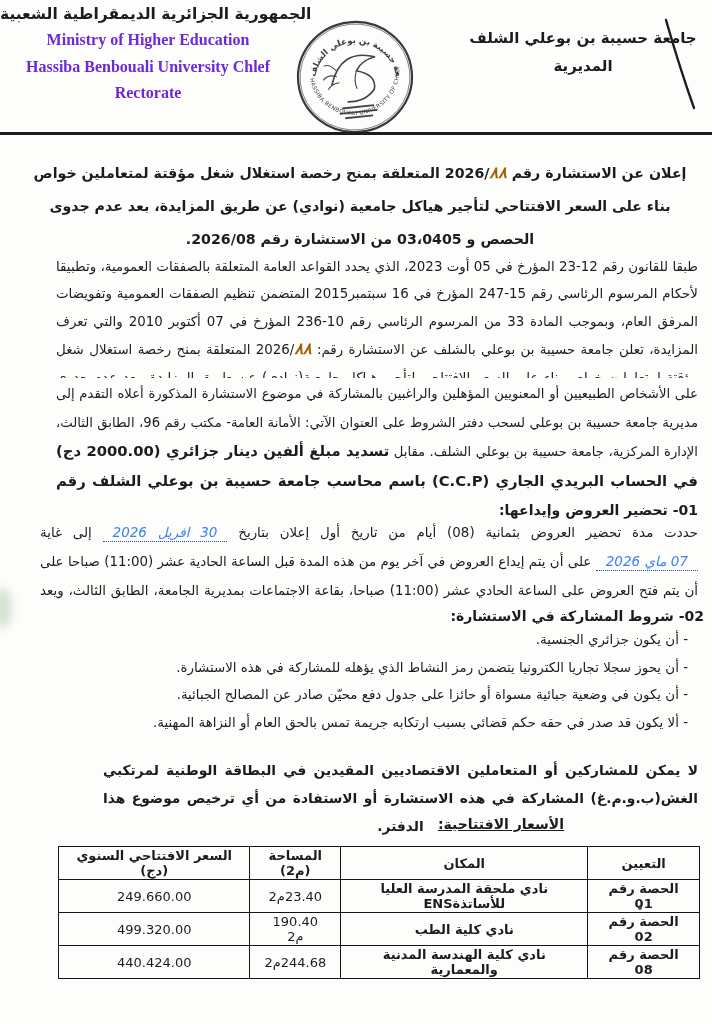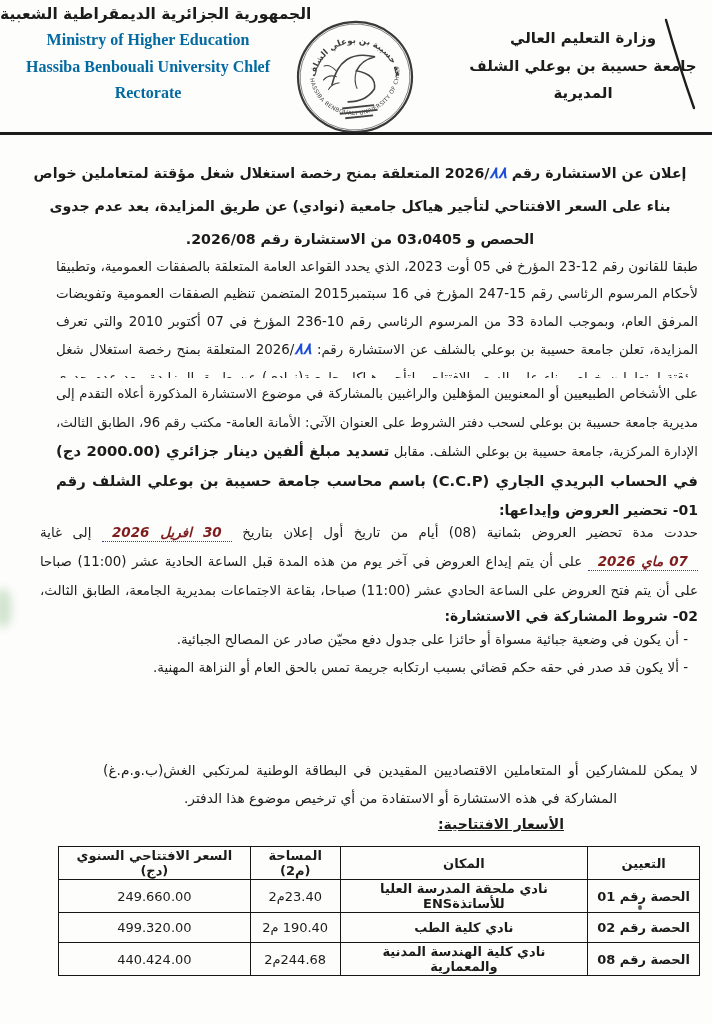--- a/index.html
+++ b/index.html
@@ -4,49 +4,49 @@
 <style>
   html,body{margin:0;padding:0;}
   body{width:712px;height:1024px;position:relative;background:#fdfdfc;overflow:hidden;
        font-family:"DejaVu Sans",sans-serif;color:#1c1c1c;}
   .abs{position:absolute;}
   .ar{direction:rtl;unicode-bidi:embed;text-align:center;}
   .center{text-align:left;}
   
   .republic{top:5px;left:0;width:712px;font-weight:bold;font-size:15.5px;}
   .hdr-left{top:27px;left:12px;width:272px;font-family:"Liberation Serif",serif;
-            font-weight:bold;font-size:16px;line-height:26.5px;text-align:center;color:#0369a1;}
+            font-weight:bold;font-size:16px;line-height:26.5px;text-align:center;color:#6d28d9;}
   .hdr-right{top:25px;right:14px;width:230px;font-weight:bold;font-size:15px;
              line-height:27.5px;text-align:center;}
   .seal{top:17px;left:293px;width:124px;height:120px;transform:rotate(-6deg);}
   .penmark{top:14px;right:14px;width:50px;height:100px;}
   .rule{top:132px;left:0;width:712px;height:3px;background:#1c1c1c;
         box-shadow:0 4px 0 -1.5px #1c1c1c;}
   
   .title{top:156px;left:22px;width:676px;font-weight:bold;font-size:14.2px;
          line-height:33px;text-align:center;}
   .para{text-align:justify;overflow:hidden;}
   .p1{top:253px;right:14px;left:56px;font-size:13.4px;line-height:27.4px;height:125px;}
   .p2{top:380px;right:14px;left:56px;font-size:13.2px;line-height:28.5px;height:122px;}
   .money{font-weight:bold;font-size:14.8px;}
   .s1h{top:502px;right:14px;font-weight:bold;font-size:14px;}
   .s1b{top:518px;right:14px;left:40px;font-size:13.4px;line-height:29px;height:90px;}
-  .s2h{top:608px;right:14px;font-weight:bold;font-size:14px;}
+  .s2h{top:608px;right:8px;font-weight:bold;font-size:14px;}
   .bullets{top:626px;right:24px;left:40px;font-size:13.4px;line-height:27.6px;text-align:right;}
-  .fraud{top:756px;right:14px;left:56px;font-weight:normal;font-size:13.8px;line-height:28px;
+  .fraud{top:756px;right:14px;left:56px;font-weight:bold;font-size:13.8px;line-height:28px;
          height:58px;text-align:justify;text-align-last:center;margin-left:47px;}
   .priceh{top:816px;right:148px;font-weight:bold;font-size:14px;text-decoration:underline;margin-left:22px;}
   
-  .hw{color:#7f1d1d;font-style:italic;letter-spacing:1.5px;font-size:13.5px;white-space:nowrap;font-weight:bold;}
+  .hw{color:#3b82f6;font-style:italic;letter-spacing:1.5px;font-size:13.5px;white-space:nowrap;}
   .leader{border-bottom:1.6px dotted #2a41ad;padding:0 10px 1px 10px;}
-  .hwnum{color:#1d4ed8;font-style:italic;font-weight:bold;font-size:16px;letter-spacing:1px;}
+  .hwnum{color:#a16207;font-style:italic;font-weight:bold;font-size:16px;letter-spacing:1px;}
   
   table.prices{top:846px;left:58px;position:absolute;border-collapse:collapse;
                direction:rtl;width:642px;}
-  table.prices th,table.prices td{border:1.6px solid #161616;padding:1px 6px;
+  table.prices th,table.prices td{border:1.6px solid #161616;padding:1px 14px;
                font-size:13px;text-align:center;vertical-align:middle;}
   table.prices th{font-weight:bold;height:24px;}
   table.prices td{height:27px;}
   td.desig,th.desig{text-align:right;font-weight:bold;}
   td.place{font-weight:bold;font-size:12.6px;}
   
   .smudge{top:588px;left:-6px;width:18px;height:40px;background:#9ec79b;opacity:.45;
           border-radius:50%;filter:blur(4px);}
   .speck1{top:905px;right:70px;width:4px;height:5px;background:#333;border-radius:50%;opacity:.8;}
 </style>
@@ -55,21 +55,20 @@
 
 <div class="abs republic ar center">الجمهورية الجزائرية الديمقراطية الشعبية</div>
 
 <div class="abs hdr-left">
   <div>Ministry of Higher Education</div>
   <div>Hassiba Benbouali University Chlef</div>
   <div>Rectorate</div>
 </div>
 
 <div class="abs hdr-right ar">
-  <div>وزارة التعليم العالي</div>
   <div>جامعة حسيبة بن بوعلي الشلف</div>
   <div>المديرية</div>
 </div>
 
 <svg class="abs seal" viewBox="0 0 124 120">
   <ellipse cx="62" cy="60" rx="57" ry="55" fill="none" stroke="#3a3a3a" stroke-width="2.2"></ellipse>
   <ellipse cx="62" cy="60" rx="55" ry="53" fill="none" stroke="#555" stroke-width="0.7"></ellipse>
   <path id="arcTop" d="M 21,66 A 41,40 0 1 1 103,66" fill="none"></path>
   <path id="arcBot" d="M 17,54 A 45,44 0 0 0 107,54" fill="none"></path>
   <text font-size="8.5" fill="#3c3c3c" font-weight="bold" font-family="DejaVu Sans, sans-serif">
@@ -105,20 +104,22 @@
 </div>
 
 <div class="abs s1h ar">01- تحضير العروض وإيداعها:</div>
 <div class="abs para s1b ar">
   <span>حددت مدة تحضير العروض بثمانية (08) أيام من تاريخ أول إعلان بتاريخ </span><span class="leader"><span class="hw">30 افريل 2026</span></span><span> إلى غاية </span><span class="leader"><span class="hw">07 ماي 2026</span></span>
   <span>على أن يتم إيداع العروض في آخر يوم من هذه المدة قبل الساعة الحادية عشر (11:00) صباحا على أن يتم فتح العروض على الساعة الحادي عشر (11:00) صباحا، بقاعة الاجتماعات بمديرية الجامعة، الطابق الثالث، ويعد بمثابة دعوة للمشاركين لحضور عملية فتح الأظرفة.</span>
 </div>
 
 <div class="abs s2h ar">02- شروط المشاركة في الاستشارة:</div>
 <div class="abs bullets ar">
+  <div>- أن يكون جزائري الجنسية.</div>
+  <div>- أن يحوز سجلا تجاريا الكترونيا يتضمن رمز النشاط الذي يؤهله للمشاركة في هذه الاستشارة.</div>
   <div>- أن يكون في وضعية جبائية مسواة أو حائزا على جدول دفع محيّن صادر عن المصالح الجبائية.</div>
   <div>- ألا يكون قد صدر في حقه حكم قضائي بسبب ارتكابه جريمة تمس بالحق العام أو النزاهة المهنية.</div>
 </div>
 
 <div class="abs fraud ar">لا يمكن للمشاركين أو المتعاملين الاقتصاديين المقيدين في البطاقة الوطنية لمرتكبي الغش(ب.و.م.غ) المشاركة في هذه الاستشارة أو الاستفادة من أي ترخيص موضوع هذا الدفتر.</div>
 
 <div class="abs priceh ar">الأسعار الافتتاحية:</div>
 
 <table class="prices">
   <colgroup>

